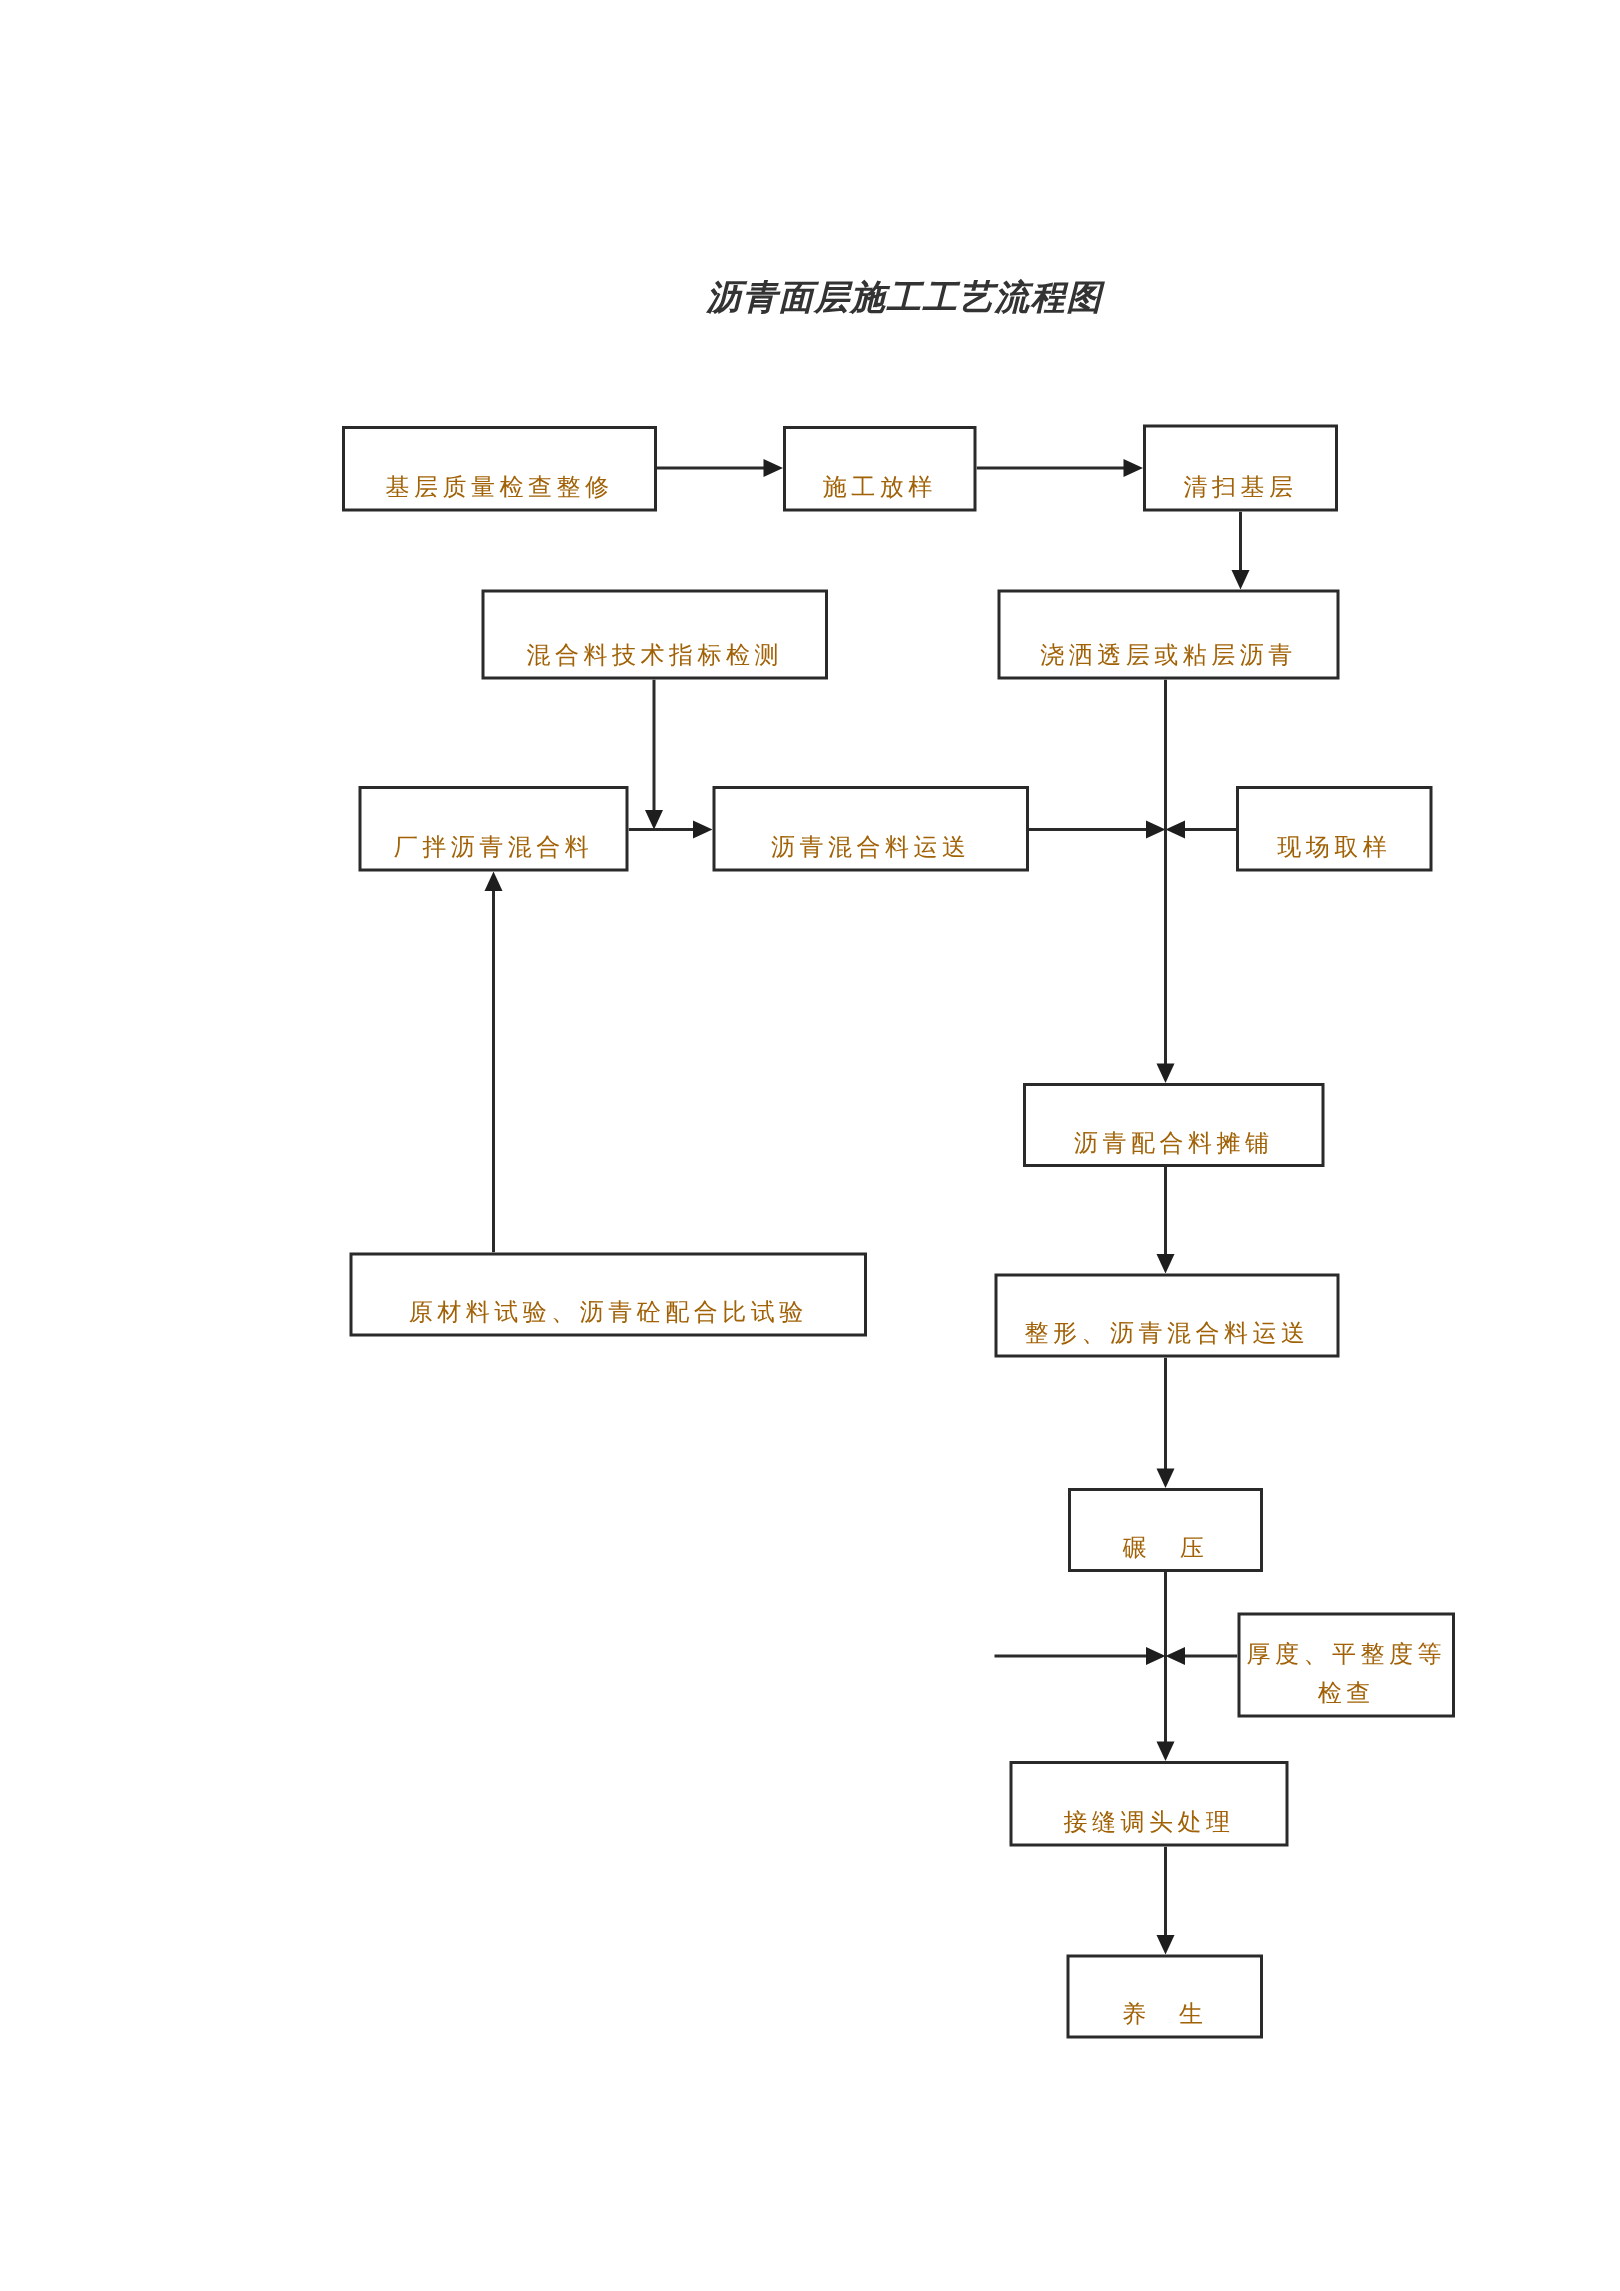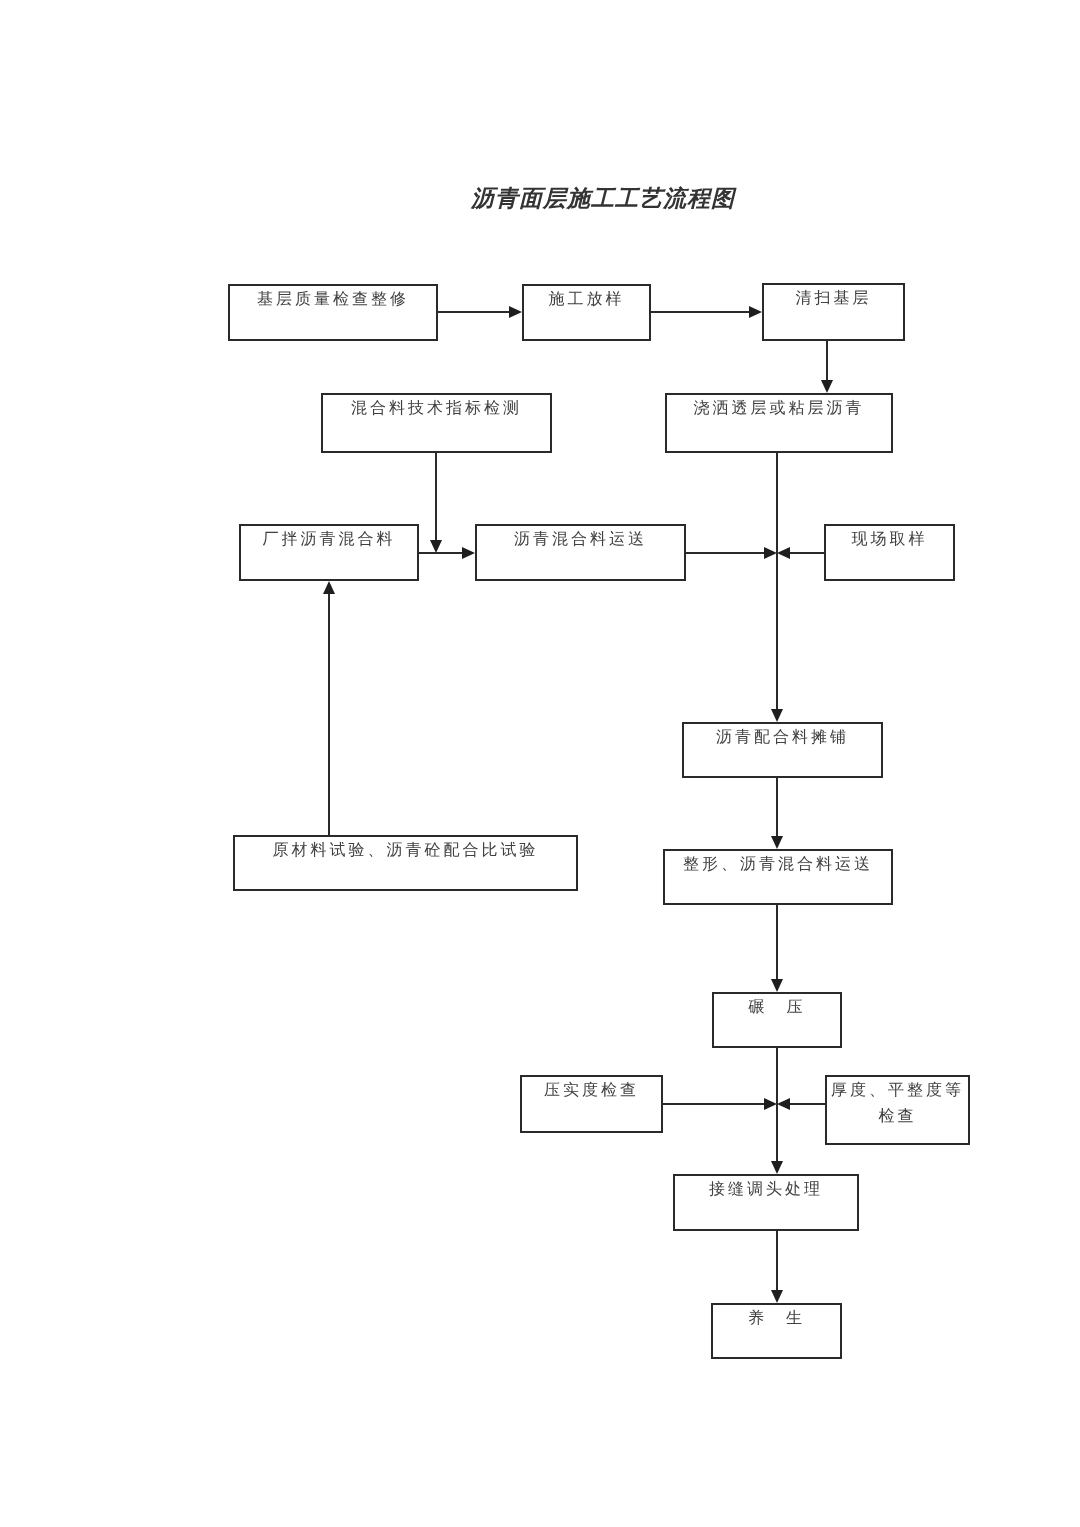--- a/index.html
+++ b/index.html
@@ -28,25 +28,25 @@
   .connector-layer line{stroke:#2a2a2a;stroke-width:2;}
   .connector-layer polygon{fill:#1e1e1e;stroke:none;}
   .node{
     position:absolute;
     box-sizing:border-box;
     border:2px solid #2a2a2a;
     background:#ffffff;
     display:flex;
     flex-direction:column;
     align-items:center;
-    justify-content:flex-start;
+    justify-content:flex-end;
     text-align:center;
     font-size:16px;
     letter-spacing:3px;
-    color:#404040;
+    color:#a16207;
     line-height:26px;
   }
   .node span{display:block;white-space:nowrap;}
 </style>
 </head>
 <body>
 
 <div class="page">
 
   <h1 class="diagram-title">沥青面层施工工艺流程图</h1>
@@ -116,21 +116,21 @@
   </svg>
 
   <div class="node" style="left:228px;top:284px;width:210px;height:57px">
     <span>基层质量检查整修</span>
   </div>
 
   <div class="node" style="left:522px;top:284px;width:129px;height:57px">
     <span>施工放样</span>
   </div>
 
-  <div class="node" style="left:762px;top:283px;width:143px;height:58px">
+  <div class="node" style="left:762px;top:283px;width:130px;height:58px">
     <span>清扫基层</span>
   </div>
 
   <div class="node" style="left:321px;top:393px;width:231px;height:60px">
     <span>混合料技术指标检测</span>
   </div>
 
   <div class="node" style="left:665px;top:393px;width:228px;height:60px">
     <span>浇洒透层或粘层沥青</span>
   </div>
@@ -156,23 +156,20 @@
   </div>
 
   <div class="node" style="left:233px;top:835px;width:345px;height:56px">
     <span>原材料试验、沥青砼配合比试验</span>
   </div>
 
   <div class="node" style="left:712px;top:992px;width:130px;height:56px">
     <span>碾　压</span>
   </div>
 
-  <div class="node" style="left:520px;top:1075px;width:143px;height:58px">
-    <span>压实度检查</span>
-  </div>
 
   <div class="node" style="left:825px;top:1075px;width:145px;height:70px">
     <span>厚度、平整度等</span>
     <span>检查</span>
   </div>
 
   <div class="node" style="left:673px;top:1174px;width:186px;height:57px">
     <span>接缝调头处理</span>
   </div>
 

